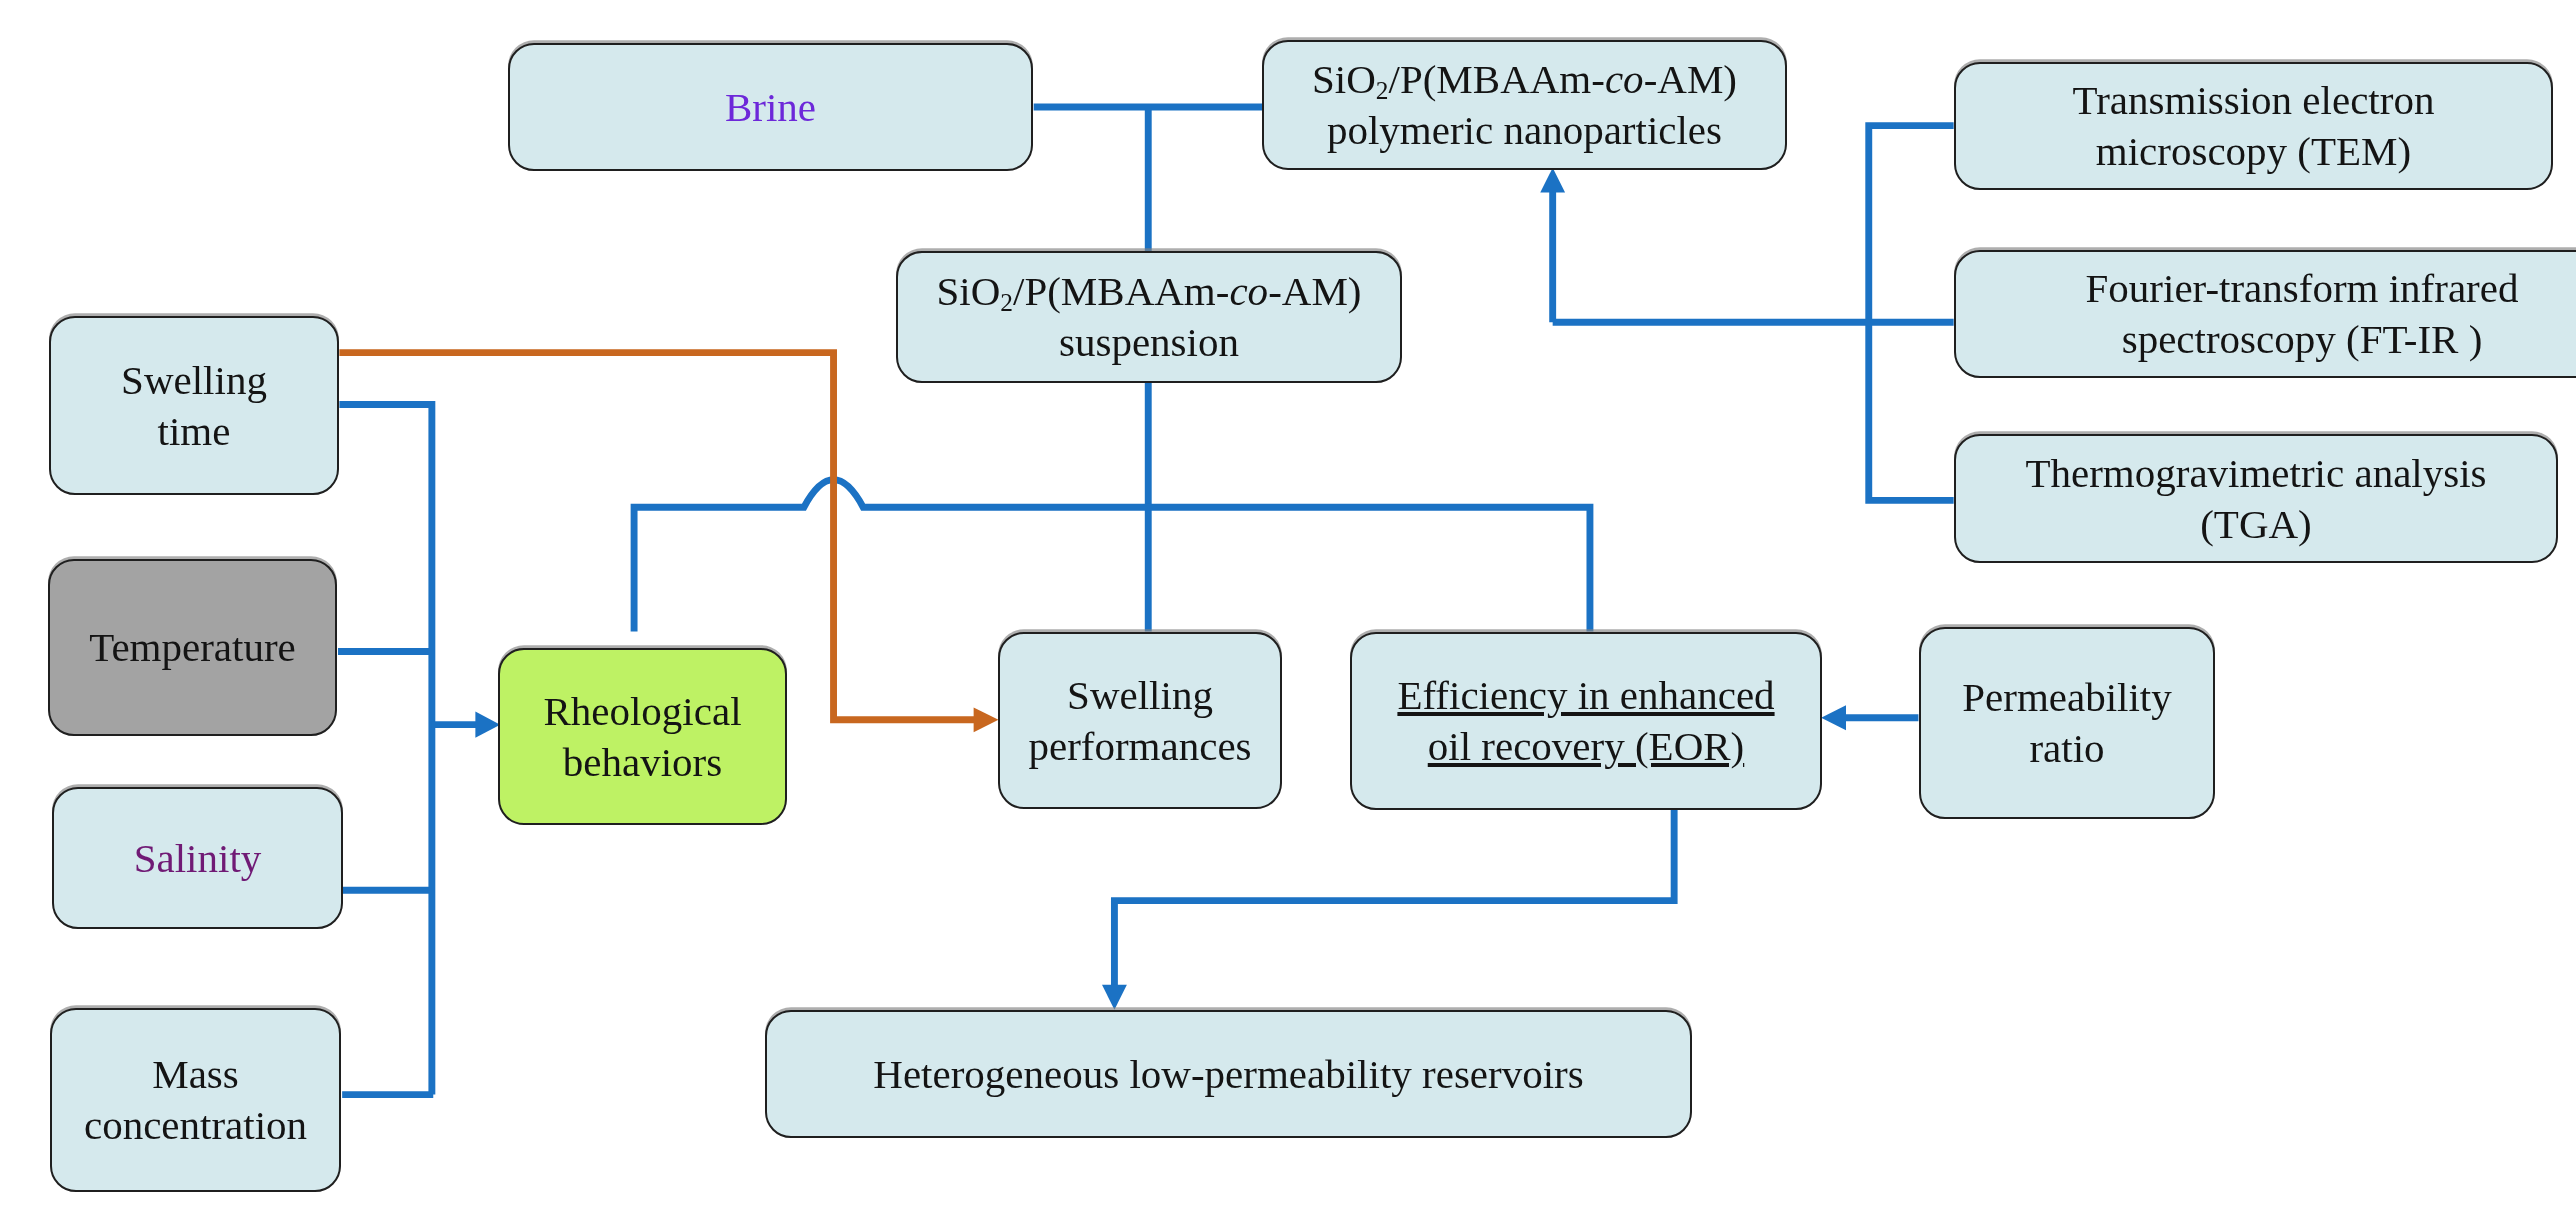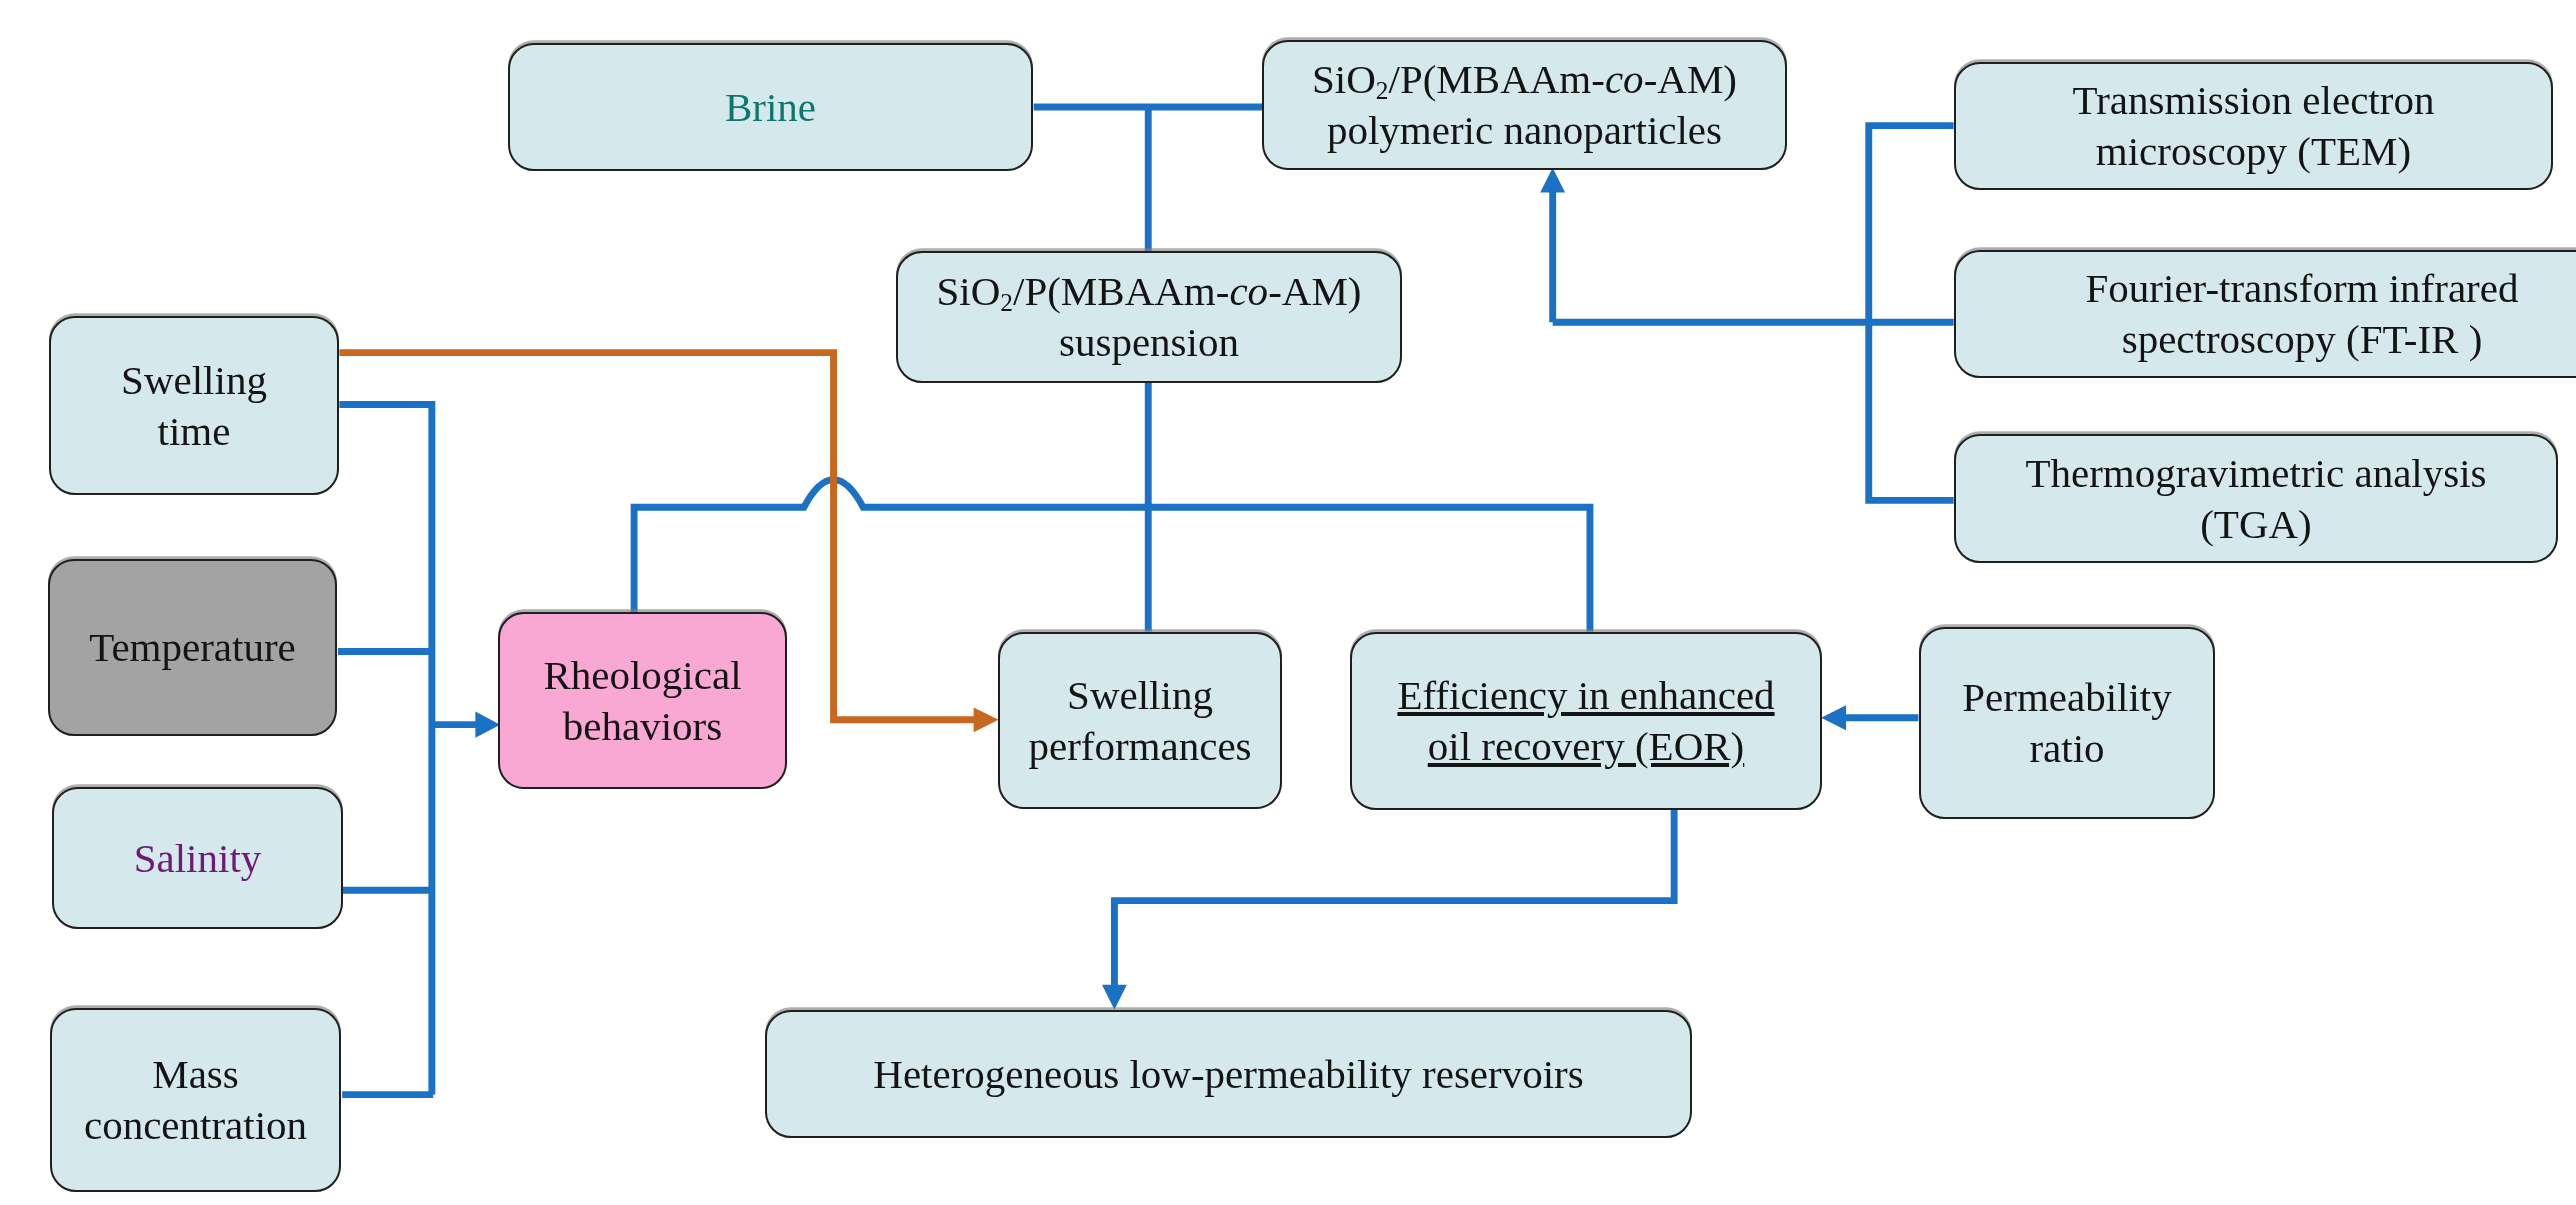--- a/index.html
+++ b/index.html
@@ -35,21 +35,21 @@
       <path d="M2830 182 H2707 V725 H2830 M2249 467 H2830" fill="none" stroke="#1b72c4" stroke-width="10"></path>
       <path d="M2249 467 V274" fill="none" stroke="#1b72c4" stroke-width="10"></path>
       <polygon points="2231,279 2267,279 2249,243" fill="#1b72c4"></polygon>
       <path d="M2779 1040 H2668" fill="none" stroke="#1b72c4" stroke-width="10"></path>
       <polygon points="2674,1022 2674,1058 2638,1040" fill="#1b72c4"></polygon>
       <path d="M2425 1171 V1305 H1614 V1432" fill="none" stroke="#1b72c4" stroke-width="10"></path>
       <polygon points="1596,1427 1632,1427 1614,1463" fill="#1b72c4"></polygon>
       <path d="M491 511 H1207 V1043 H1414" fill="none" stroke="#c8671f" stroke-width="10"></path>
       <polygon points="1410,1025 1410,1061 1446,1043" fill="#c8671f"></polygon>
     </svg>
-<div class="node" style="left: 508px; top: 43px; width: 525px; height: 128px; background: rgb(213, 233, 237); border: 2.8px solid rgb(31, 31, 31); color: #0f766e;">
+<div class="node" style="left: 508px; top: 43px; width: 525px; height: 128px; background: rgb(213, 233, 237); border: 2.8px solid rgb(31, 31, 31); color: #6d28d9;">
       <div class="nline"><span>Brine</span></div>
     </div>
     <div class="node" style="left: 1262px; top: 40px; width: 525px; height: 130px; background: rgb(213, 233, 237); border: 2.8px solid rgb(31, 31, 31); color: rgb(20, 20, 20);">
       <div class="nline"><span>SiO</span><span class="sub">2</span><span>/P(MBAAm-</span><span class="it">co</span><span>-AM)</span></div>
       <div class="nline"><span>polymeric nanoparticles</span></div>
     </div>
     <div class="node" style="left: 896px; top: 251px; width: 506px; height: 132px; background: rgb(213, 233, 237); border: 2.8px solid rgb(31, 31, 31); color: rgb(20, 20, 20);">
       <div class="nline"><span>SiO</span><span class="sub">2</span><span>/P(MBAAm-</span><span class="it">co</span><span>-AM)</span></div>
       <div class="nline"><span>suspension</span></div>
     </div>
@@ -72,21 +72,21 @@
     <div class="node" style="left: 48px; top: 559px; width: 289px; height: 177px; background: #a3a3a3; border: 2.8px solid rgb(31, 31, 31); color: rgb(20, 20, 20);">
       <div class="nline"><span>Temperature</span></div>
     </div>
     <div class="node" style="left: 52px; top: 787px; width: 291px; height: 142px; background: rgb(213, 233, 237); border: 2.8px solid rgb(31, 31, 31); color: #701a75;">
       <div class="nline"><span>Salinity</span></div>
     </div>
     <div class="node" style="left: 50px; top: 1008px; width: 291px; height: 184px; background: rgb(213, 233, 237); border: 2.8px solid rgb(31, 31, 31); color: rgb(20, 20, 20);">
       <div class="nline"><span>Mass</span></div>
       <div class="nline"><span>concentration</span></div>
     </div>
-    <div class="node" style="left: 498px; top: 612px; width: 289px; height: 177px; background: #f9a8d4; border: 2.8px solid rgb(31, 31, 31); color: rgb(20, 20, 20);">
+    <div class="node" style="left: 498px; top: 648px; width: 289px; height: 177px; background: #bef264; border: 2.8px solid rgb(31, 31, 31); color: rgb(20, 20, 20);">
       <div class="nline"><span>Rheological</span></div>
       <div class="nline"><span>behaviors</span></div>
     </div>
     <div class="node" style="left: 998px; top: 632px; width: 284px; height: 177px; background: rgb(213, 233, 237); border: 2.8px solid rgb(31, 31, 31); color: rgb(20, 20, 20);">
       <div class="nline"><span>Swelling</span></div>
       <div class="nline"><span>performances</span></div>
     </div>
     <div class="node" style="left: 1350px; top: 632px; width: 472px; height: 178px; background: rgb(213, 233, 237); border: 2.8px solid rgb(31, 31, 31); color: rgb(20, 20, 20); text-decoration: underline;">
       <div class="nline"><span>Efficiency in enhanced</span></div>
       <div class="nline"><span>oil recovery (EOR)</span></div>

